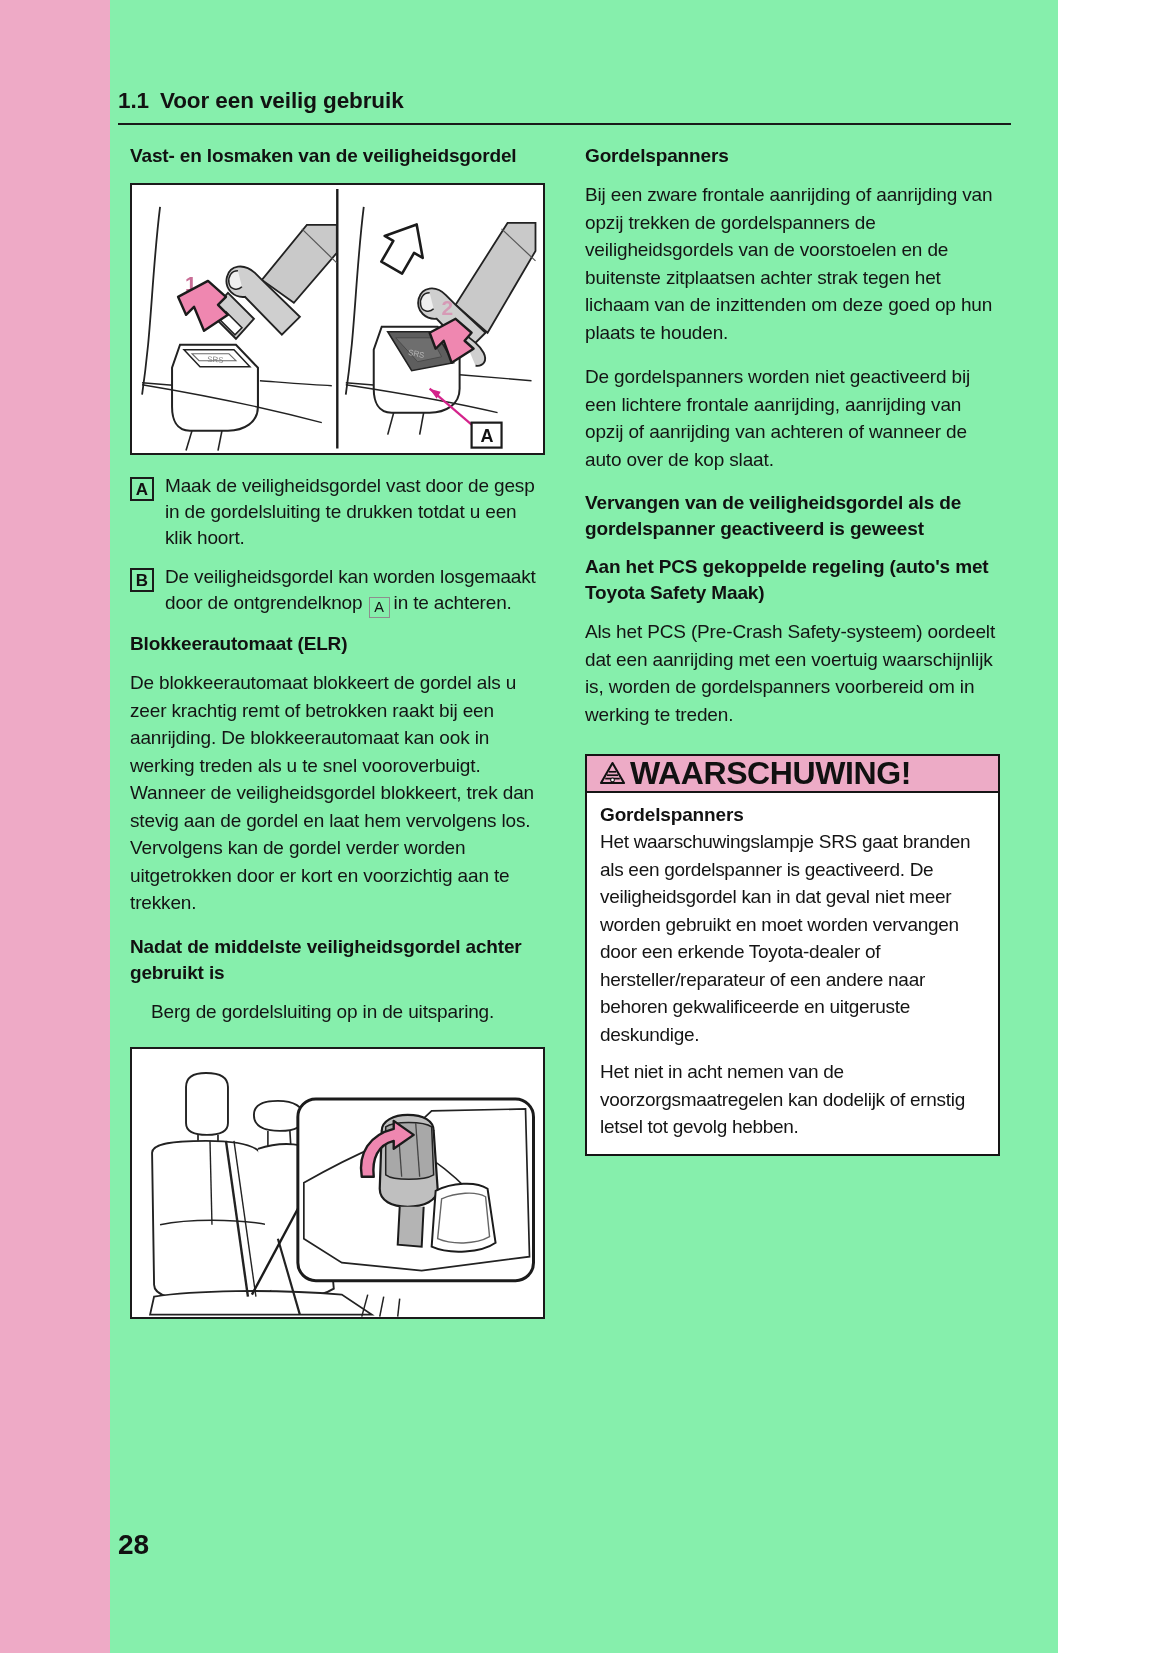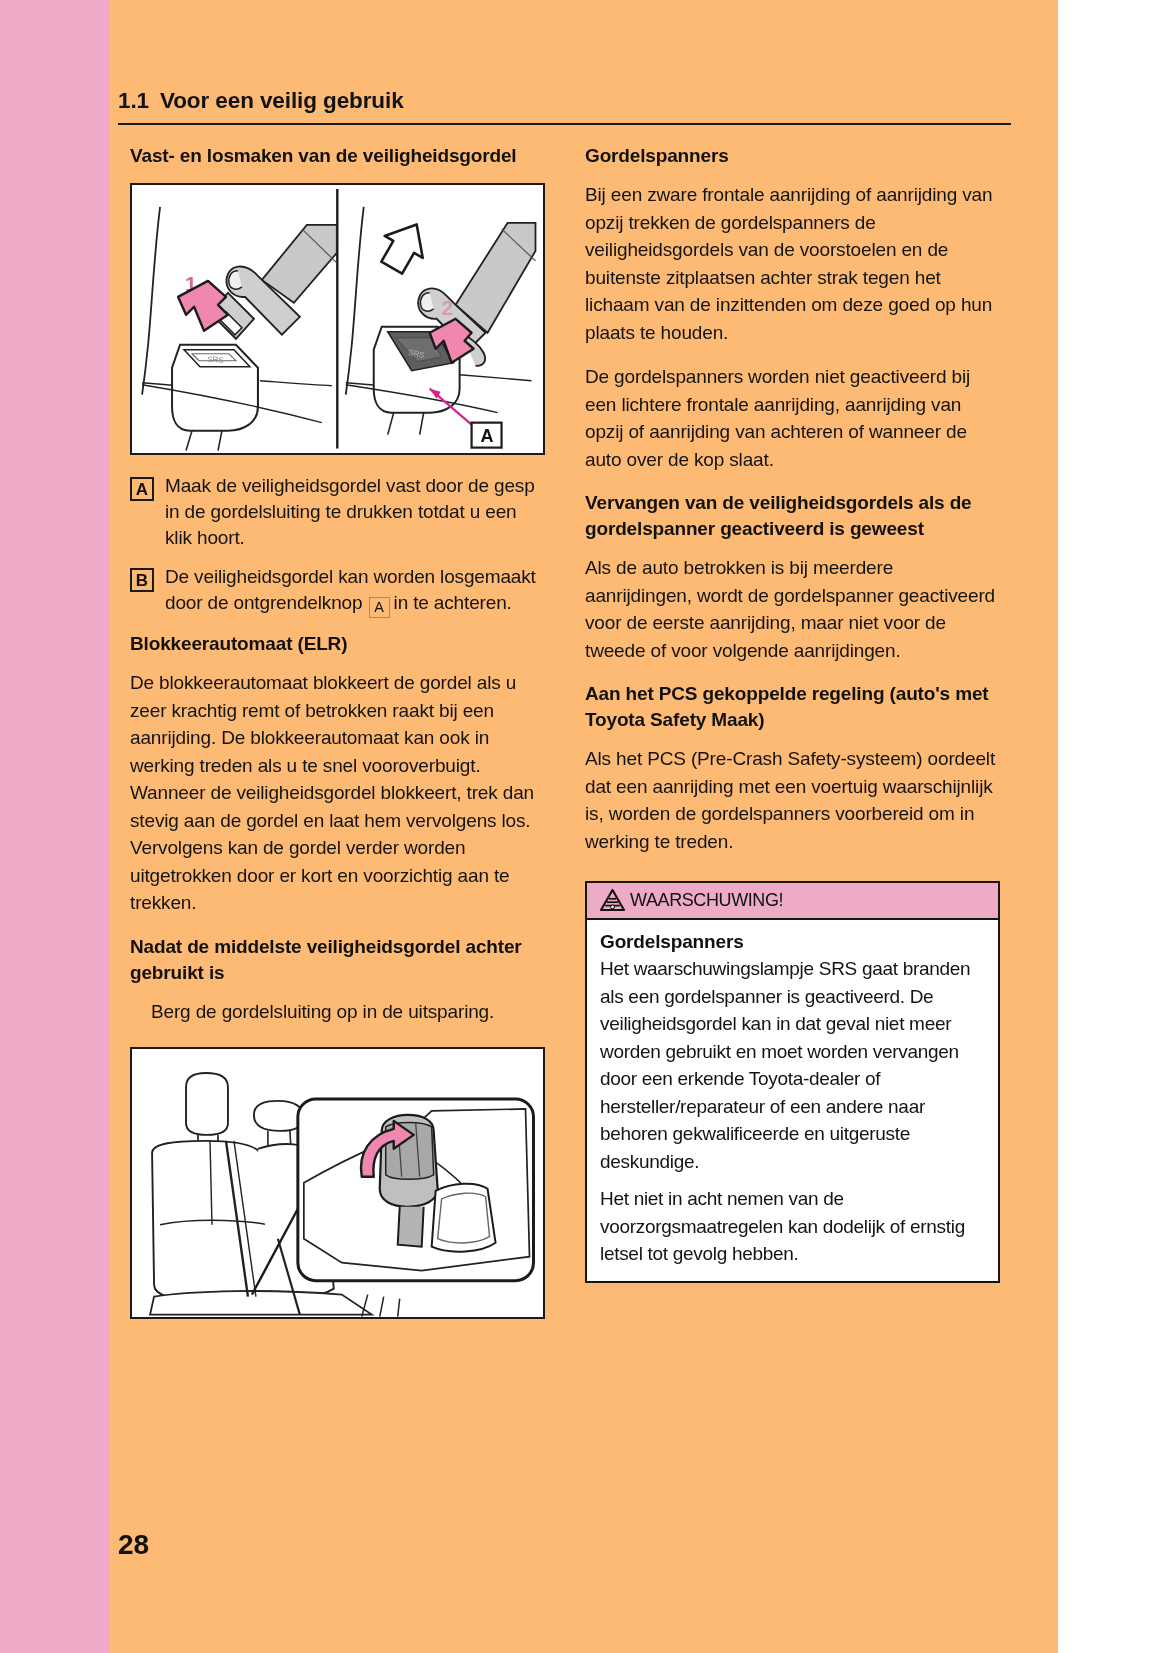--- a/index.html
+++ b/index.html
@@ -8,21 +8,21 @@
     background: #ffffff;
   }
   body {
     font-family: "Liberation Sans", sans-serif;
     -webkit-font-smoothing: antialiased;
   }
   .page {
     position: relative;
     width: 1058px;
     height: 1653px;
-    background: #fdba74;
+    background: #86efac;
     overflow: hidden;
   }
   
   .edge-tab {
     position: absolute;
     left: 0;
     top: 0;
     width: 110px;
     height: 1653px;
     background: #eeaac6;
@@ -144,22 +144,22 @@
     background: #edabc6;
     border-bottom: 2.6px solid #151515;
     display: flex;
     align-items: center;
     padding: 3px 0 3px 12px;
     height: 37px;
     box-sizing: border-box;
   }
   .warn-icon { flex: 0 0 auto; margin-right: 4px; display: block; }
   .warn-title {
-    font-size: 18px;
-    font-weight: normal;
+    font-size: 32px;
+    font-weight: bold;
     color: #111111;
     letter-spacing: -0.4px;
     line-height: 27px;
   }
   .warn-body { padding: 11px 13px 13px 13px; }
   .warn-body h3 {
     font-size: 19px;
     font-weight: bold;
     color: #111;
     margin: 0 0 2px 0;
@@ -357,22 +357,21 @@
       </div>
 
     </div>
 
     <div class="col col-right">
 
       <h2 class="sect tight">Gordelspanners</h2>
       <p class="body">Bij een zware frontale aanrijding of aanrijding van opzij trekken de gordelspanners de veiligheidsgordels van de voorstoelen en de buitenste zitplaatsen achter strak tegen het lichaam van de inzittenden om deze goed op hun plaats te houden.</p>
       <p class="body">De gordelspanners worden niet geactiveerd bij een lichtere frontale aanrijding, aanrijding van opzij of aanrijding van achteren of wanneer de auto over de kop slaat.</p>
 
-      <h2 class="sect tight">Vervangen van de veiligheidsgordels als de gordelspanner geactiveerd is geweest</h2>
-      <p class="body">Als de auto betrokken is bij meerdere aanrijdingen, wordt de gordelspanner geactiveerd voor de eerste aanrijding, maar niet voor de tweede of voor volgende aanrijdingen.</p>
+      <h2 class="sect tight">Vervangen van de veiligheidsgordel als de gordelspanner geactiveerd is geweest</h2>
 
       <h2 class="sect tight">Aan het PCS gekoppelde regeling (auto's met Toyota Safety Maak)</h2>
       <p class="body">Als het PCS (Pre-Crash Safety-systeem) oordeelt dat een aanrijding met een voertuig waarschijnlijk is, worden de gordelspanners voorbereid om in werking te treden.</p>
 
       <div class="warn-box">
         <div class="warn-head">
           <svg class="warn-icon" width="27" height="25" viewBox="0 0 27 25">
             <path d="M13.5 2 L25 22 L2 22 Z" fill="#edabc6" stroke="#111" stroke-width="2.1" stroke-linejoin="round"></path>
             <path d="M8.0 14.2 H19.0" stroke="#111" stroke-width="1.7"></path>
             <path d="M6.2 17.6 H20.8" stroke="#111" stroke-width="1.7"></path>

